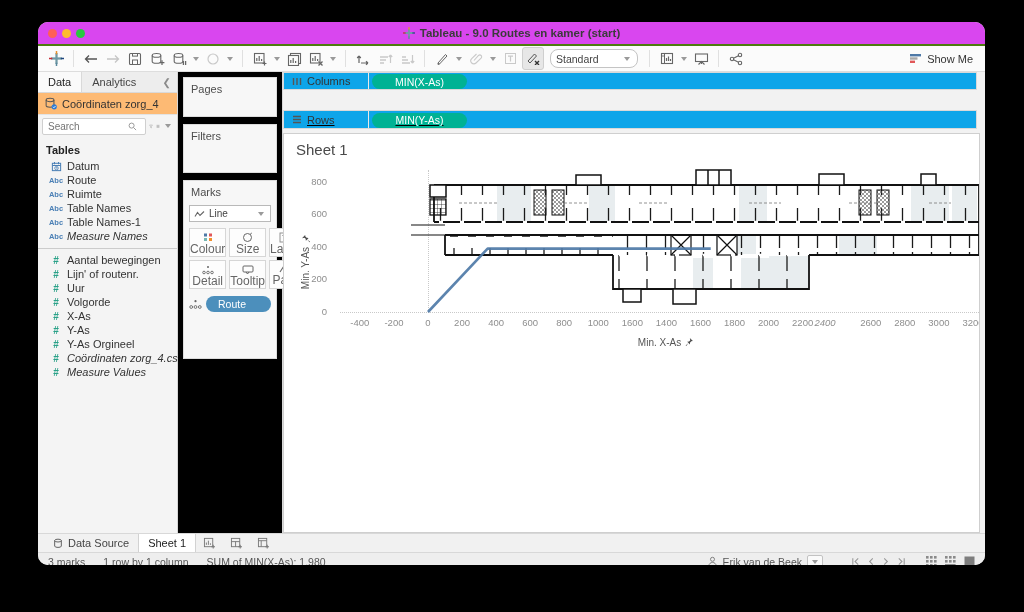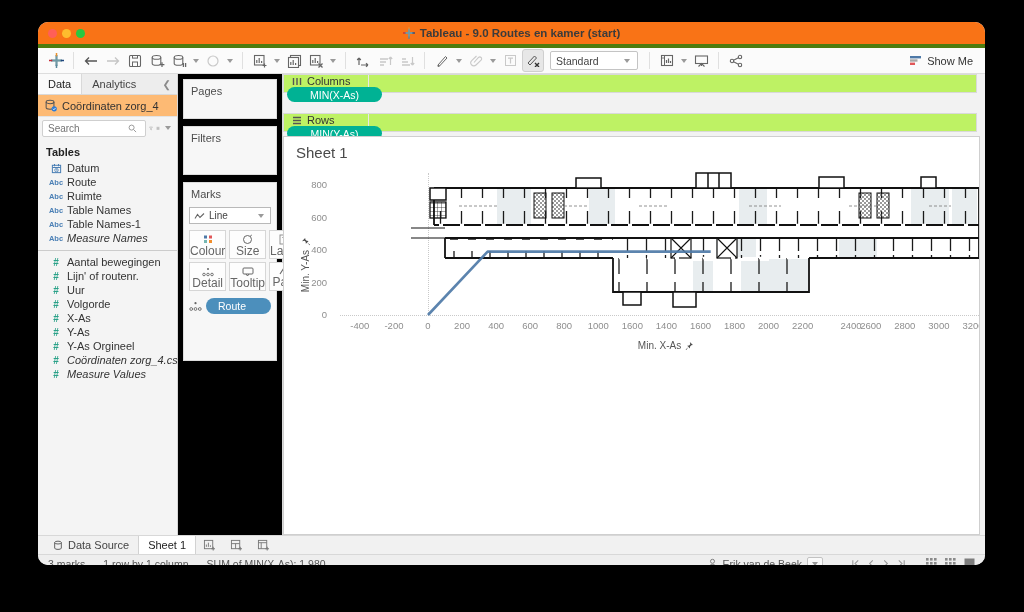--- a/index.html
+++ b/index.html
@@ -1,35 +1,35 @@
 <!DOCTYPE html>
 <html><head>
 <meta charset="utf-8">
 <style>
   html,body{margin:0;padding:0;background:#000;width:1024px;height:612px;overflow:hidden;
     font-family:"Liberation Sans","DejaVu Sans",sans-serif;-webkit-font-smoothing:antialiased;}
   .stage{position:relative;width:1024px;height:612px;background:#000;}
   .window{position:absolute;left:38px;top:22px;width:947px;height:543px;background:#f2f2f2;
     border-radius:10px;overflow:hidden;box-shadow:0 10px 30px rgba(0,0,0,.6);}
   
-  .titlebar{position:relative;height:22px;background:#f97316;border-bottom:4px solid #4d7c0f;text-decoration:underline;}
+  .titlebar{position:relative;height:22px;background:#d946ef;border-bottom:2px solid #4d7c0f;text-decoration:underline;}
   .tl{position:absolute;top:7px;width:9px;height:9px;border-radius:50%;}
   .tl.red{left:10px;background:#ff5f57;}
   .tl.yellow{left:24px;background:#febc2e;}
   .tl.green{left:38px;background:#28c840;}
   .title-center{position:absolute;left:0;right:0;top:0;height:22px;display:flex;align-items:center;justify-content:center;gap:5px;}
   .title-text{font-size:11.5px;font-weight:bold;color:#3b3b3b;}
   
   .toolbar{height:25px;background:#fbfbfb;border-bottom:1px solid #ddd;display:flex;align-items:center;padding:0 8px;gap:2px;}
   .tb{display:flex;align-items:center;justify-content:center;height:21px;min-width:20px;border-radius:3px;}
   .tb svg{display:block;}
   .caret{width:0;height:0;border-left:3px solid transparent;border-right:3px solid transparent;border-top:4px solid #9a9a9a;margin:0 2px;}
   .sep{width:1px;height:17px;background:#e0e0e0;margin:0 5px;}
   .pressed{background:#e7e7e7;border:1px solid #cfcfcf;}
-  .select-box{display:flex;align-items:center;justify-content:space-between;width:76px;height:17px;border:1px solid #c4c4c4;background:#fff;border-radius:2px;padding:0 5px;margin:0 4px;font-size:10.5px;color:#444;}
+  .select-box{display:flex;align-items:center;justify-content:space-between;width:76px;height:17px;border:1px solid #c4c4c4;background:#fff;border-radius:8px;padding:0 5px;margin:0 4px;font-size:10.5px;color:#444;}
   .showme{margin-left:auto;display:flex;align-items:center;gap:5px;font-size:11px;color:#333;padding-right:4px;justify-content:space-between;}
   
   .main{position:relative;height:461px;display:flex;}
   
   .sidebar{width:140px;background:#f4f4f4;border-right:1px solid #d6d6d6;box-sizing:border-box;font-size:11px;color:#333;}
   .side-tabs{display:flex;align-items:stretch;height:20px;background:#ededed;border-bottom:1px solid #d9d9d9;}
   .stab{display:flex;align-items:center;padding:0 10px;font-size:11px;color:#444;}
   .stab.active{background:#fafafa;border-right:1px solid #d9d9d9;color:#222;}
   .collapse{margin-left:auto;display:flex;align-items:center;padding:0 6px;color:#8a8a8a;font-size:10px;}
   .ds-row{display:flex;align-items:center;gap:5px;height:21px;padding:0 6px;background:#fdba74;border-bottom:1px solid #e3e3e3;}
@@ -54,23 +54,23 @@
   .mark-select{display:flex;align-items:center;height:15px;border:1px solid #b9b9b9;background:#fff;margin:2px 5px 6px 5px;padding:0 4px;font-size:10px;color:#444;gap:4px;}
   .mark-select .caret{margin-left:auto;}
   .mbtn-grid{display:grid;grid-template-columns:repeat(3,1fr);gap:3px;margin:0 5px;}
   .mbtn{background:#fdfdfd;border:1px solid #d6d6d6;height:27px;display:flex;flex-direction:column;align-items:center;justify-content:center;gap:2px;}
   .mbtn .mlabel{font-size:12px;color:#666;line-height:8px;}
   .pill-row{display:flex;align-items:center;gap:4px;margin:7px 5px 0 5px;}
   .pill{height:16px;border-radius:8px;display:flex;align-items:center;justify-content:center;font-size:10.5px;color:#fff;padding:0 10px;}
   .pill.blue{background:#4c8fbc;flex:1;justify-content:flex-start;padding-left:12px;}
   
   .rightcol{flex:1;display:flex;flex-direction:column;background:#f2f2f2;position:relative;}
-  .shelf{display:flex;align-items:flex-start;height:19px;background:#bef264;border:1px solid #d9d9d9;margin:0 8px 0 0;box-sizing:border-box;flex-direction:column;}
+  .shelf{display:flex;align-items:flex-end;height:19px;background:#0ea5e9;border:1px solid #d9d9d9;margin:0 8px 0 0;box-sizing:border-box;}
   .shelf.first{margin-top:0;}
-  .shelf.second{margin-top:20px;}
+  .shelf.second{margin-top:20px;text-decoration:underline;}
   .shelf-label{display:flex;align-items:center;gap:5px;width:85px;padding-left:8px;font-size:11px;color:#333;border-right:1px solid #e8e8e8;height:100%;box-sizing:border-box;}
   .shelf-pills{display:flex;align-items:center;padding-left:3px;}
   .pill.green{background:#00b294;width:95px;box-sizing:border-box;height:15px;}
   
   .sheet{position:relative;margin:4px 5px 0 0;width:697px;height:416px;background:#fff;border:1px solid #cfcfcf;box-sizing:border-box;overflow:hidden;}
   .sheet-title{position:absolute;left:12px;top:7px;font-size:15px;color:#4a4a4a;}
   .ytick{position:absolute;right:0;transform:translateY(-55%);font-size:9.5px;color:#8e8e8e;}
   .xtick{position:absolute;top:183px;transform:translateX(-50%);font-size:9.5px;color:#8e8e8e;}
   .yticks{position:absolute;left:0;top:0;width:43px;height:100%;}
   .xticks{position:absolute;left:0;top:0;width:100%;}
@@ -588,21 +588,21 @@
               <span class="xtick" style="left: 212.12px;">400</span>
               <span class="xtick" style="left: 246.18px;">600</span>
               <span class="xtick" style="left: 280.24px;">800</span>
               <span class="xtick" style="left: 314.3px;">1000</span>
               <span class="xtick" style="left: 348.36px;">1600</span>
               <span class="xtick" style="left: 382.42px;">1400</span>
               <span class="xtick" style="left: 416.48px;">1600</span>
               <span class="xtick" style="left: 450.54px;">1800</span>
               <span class="xtick" style="left: 484.6px;">2000</span>
               <span class="xtick" style="left: 518.66px;">2200</span>
-              <span class="xtick" style="left: 567px;">2400</span>
+              <span class="xtick" style="left: 541px; font-style: italic;">2400</span>
               <span class="xtick" style="left: 586.78px;">2600</span>
               <span class="xtick" style="left: 620.84px;">2800</span>
               <span class="xtick" style="left: 654.9px;">3000</span>
               <span class="xtick" style="left: 688.96px;">3200</span>
             </div>
           <div class="xlabel">
             <span>Min. X-As</span>
             <svg width="10" height="10" viewBox="0 0 11 11">
                 <path d="M6.6,1 L10,4.4 L8.2,4.8 L6.9,6.1 L6.7,8.2 L5.2,6.7 L2.6,9.9 L2,9.3 L5.2,6.7 L3.7,5.2 L5.8,5 L7.1,3.7 Z" fill="#4a4a4a"></path>
               </svg>

